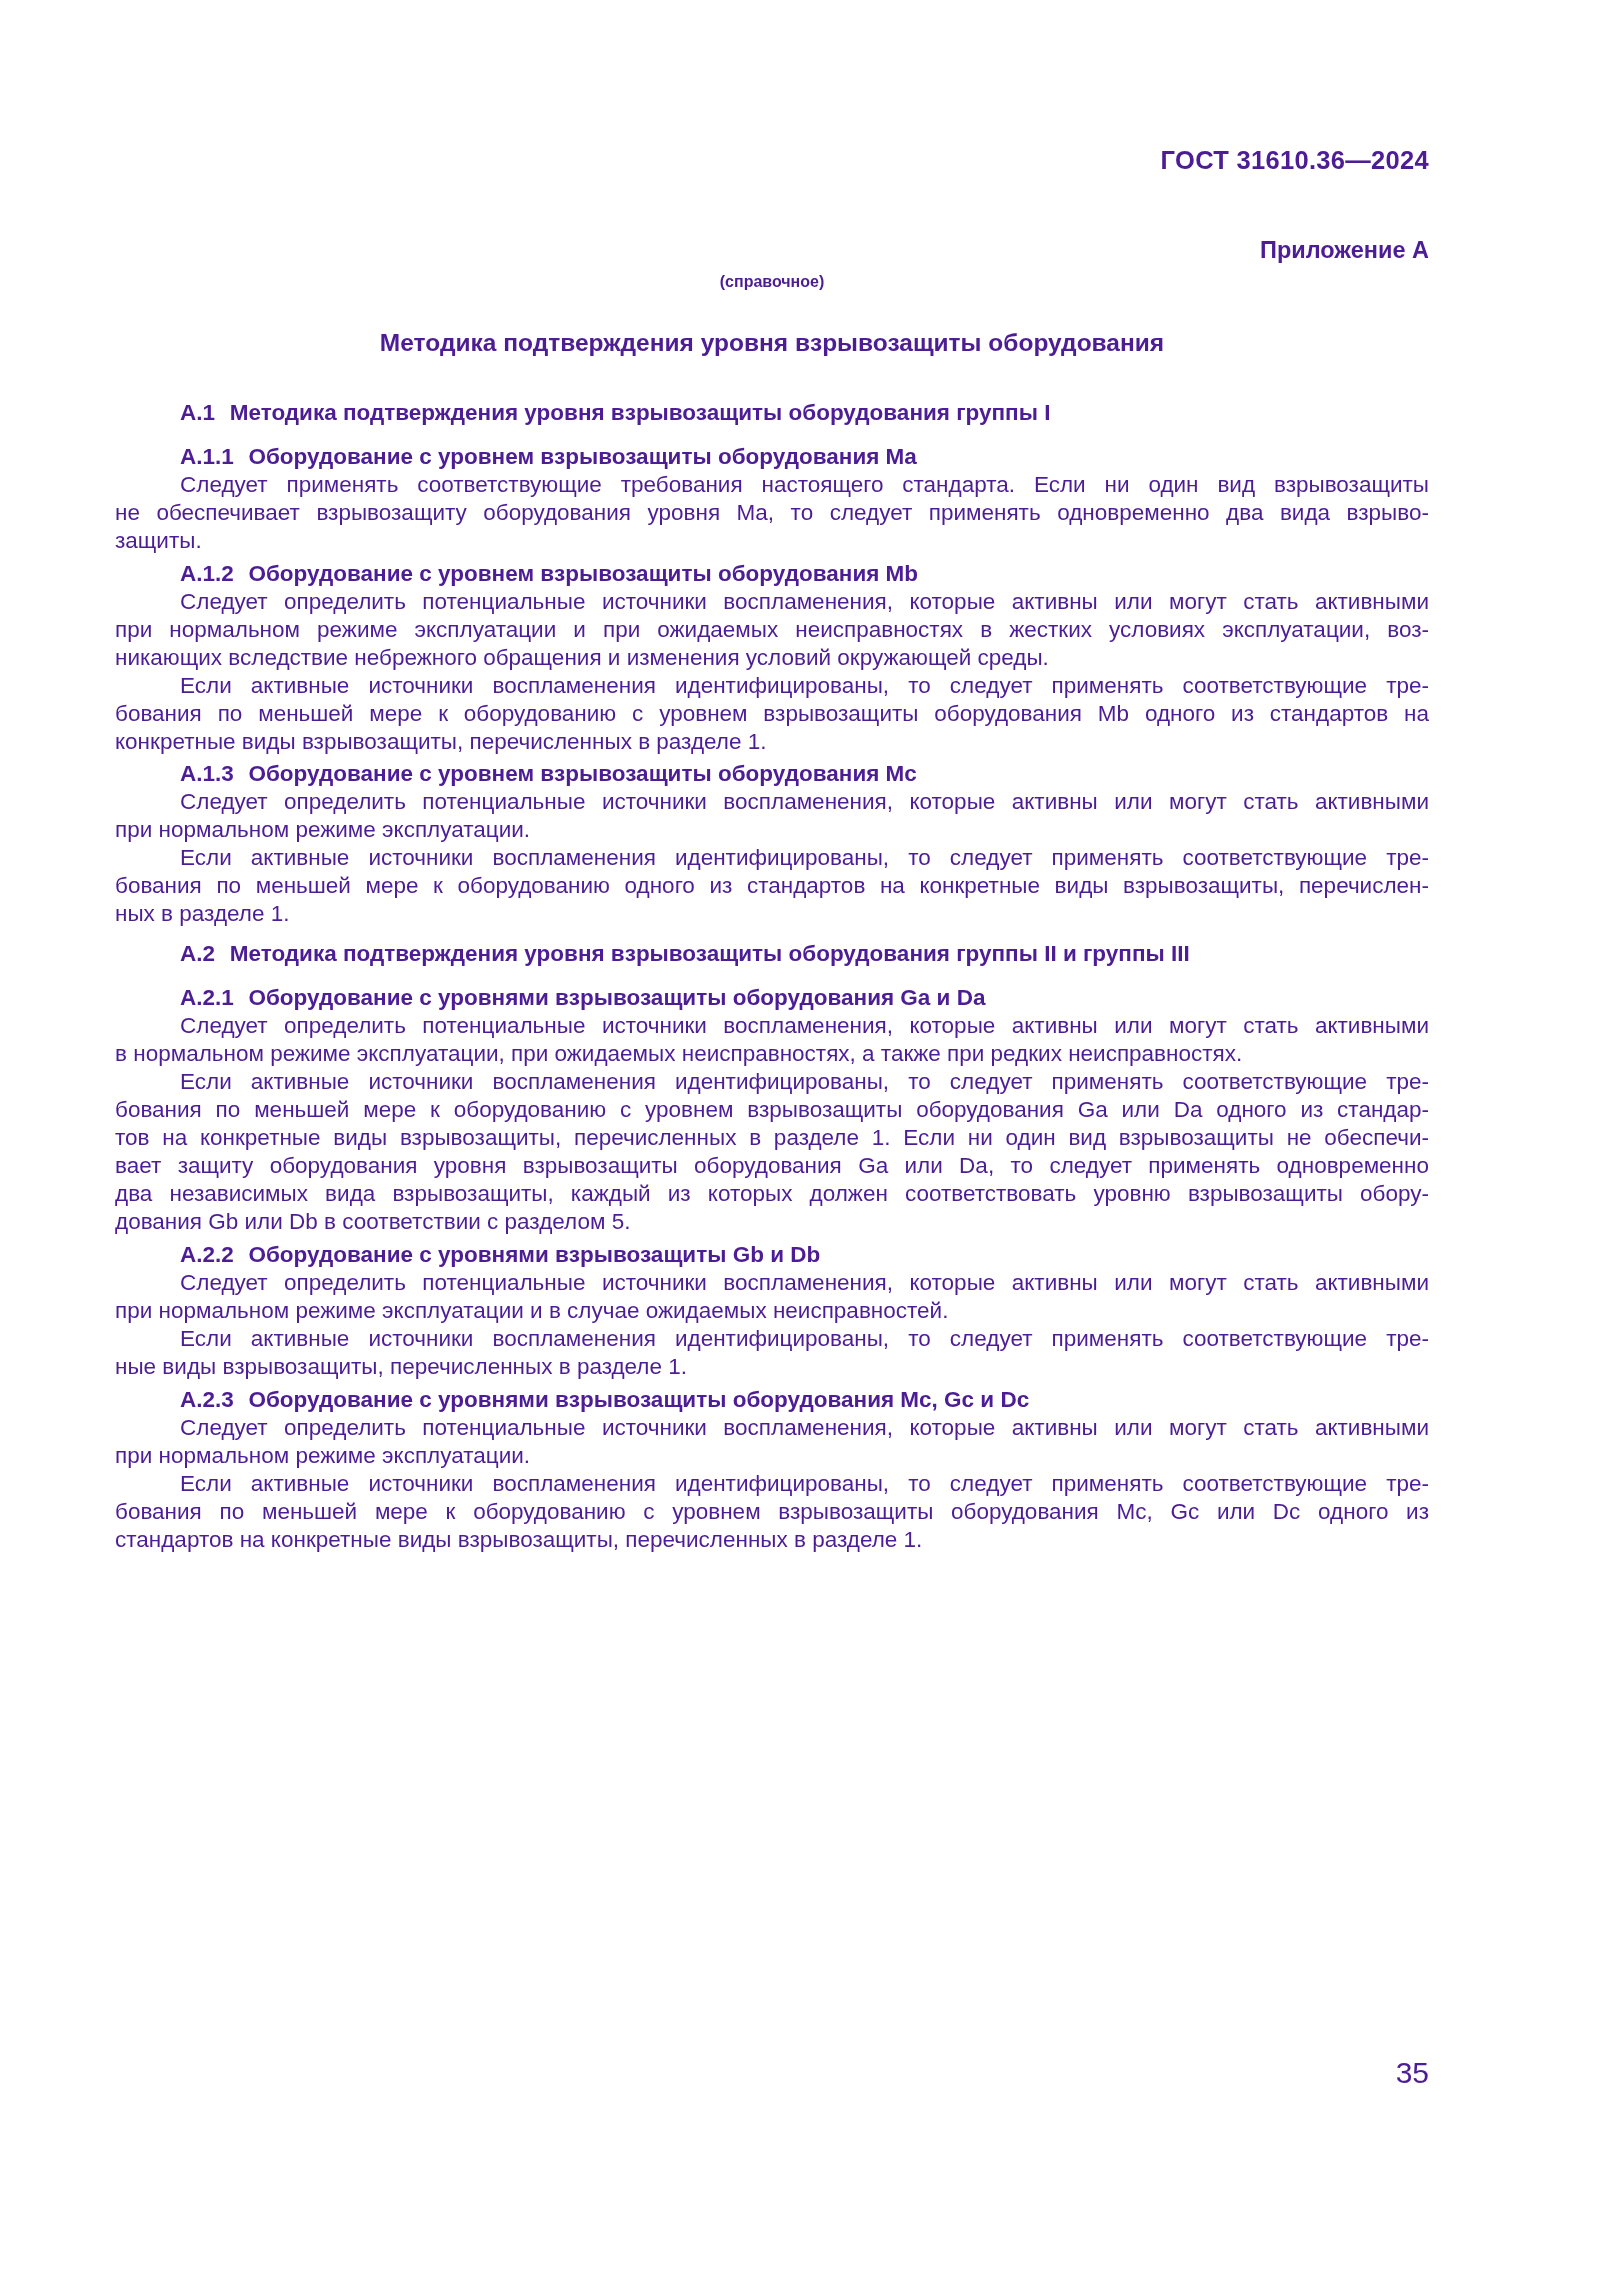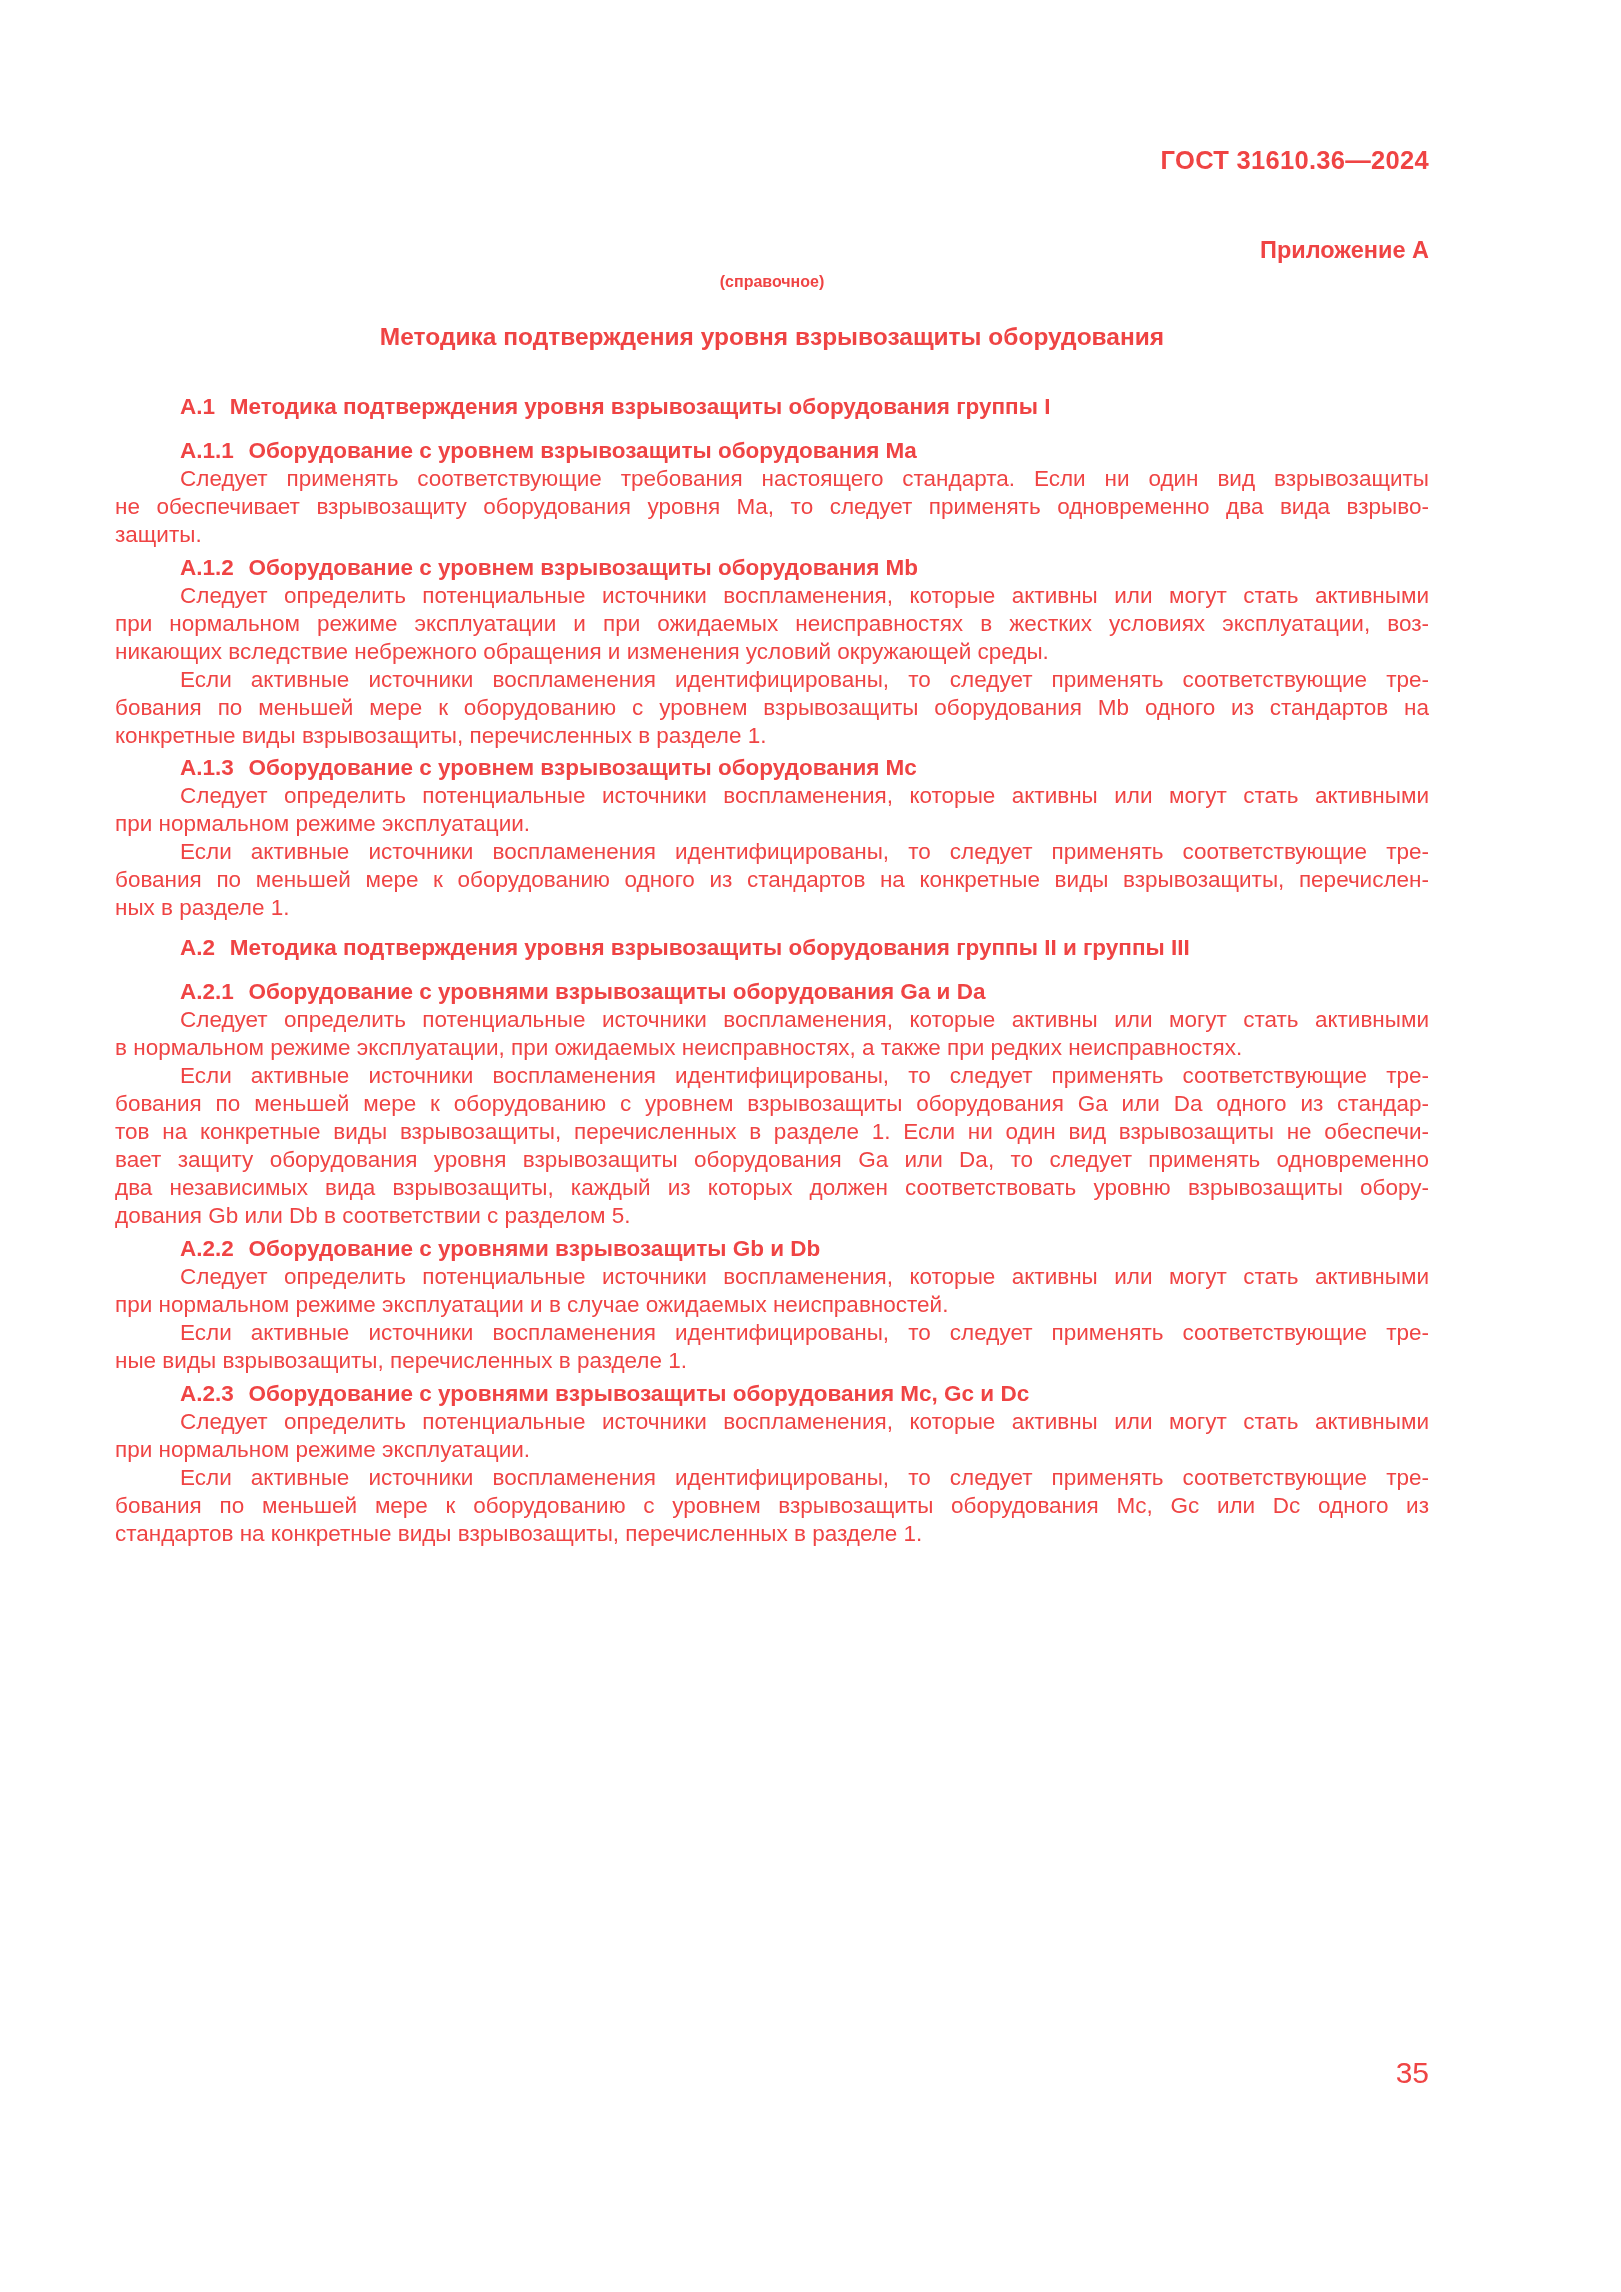--- a/index.html
+++ b/index.html
@@ -1,21 +1,21 @@
 <!DOCTYPE html>
 <html><head>
 <meta charset="utf-8">
 <style>
   html, body { margin: 0; padding: 0; background: #ffffff; }
   .page {
     position: relative;
     width: 1621px;
     height: 2293px;
     background: #ffffff;
-    color: #ef4444;
+    color: #4c1d95;
     font-family: "Liberation Sans", "DejaVu Sans", sans-serif;
     box-sizing: border-box;
     padding: 145px 192px 0 115px;
     overflow: hidden;
   }
   .doc-header {
     font-weight: bold;
     font-size: 25.5px;
     line-height: 31px;
     text-align: right;
@@ -28,21 +28,21 @@
     line-height: 31px;
     text-align: right;
   }
   .appendix-type {
     font-weight: bold;
     font-size: 16px;
     line-height: 31px;
     text-align: center;
   }
   .main-title {
-    margin: 24px 0 41px 0;
+    margin: 30px 0 41px 0;
     font-weight: bold;
     font-size: 24.5px;
     line-height: 31px;
     text-align: center;
   }
   #content { }
   .h2 {
     font-weight: bold;
     font-size: 22.5px;
     line-height: 28px;

